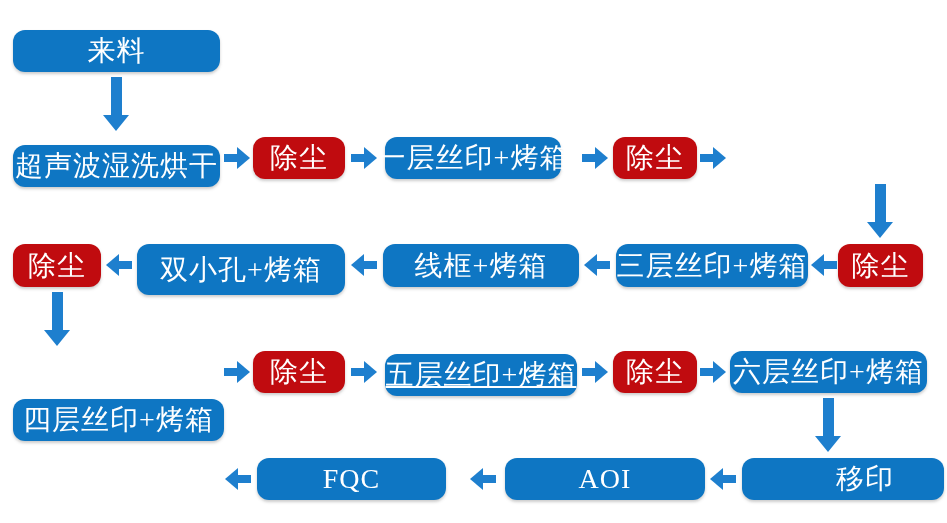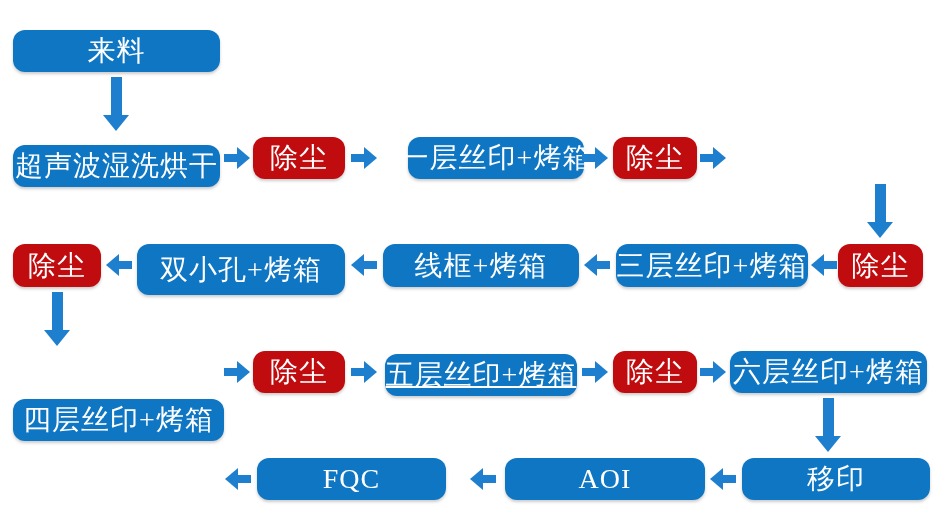--- a/index.html
+++ b/index.html
@@ -83,21 +83,21 @@
   <div class="box process" style="left:13px; top:137px; width:207px;margin-top:8px;">超声波湿洗烘干</div>
   <div class="ar" style="left:224px; top:147px;">
     <div class="stem"></div>
       <div class="head"></div>
   </div>
   <div class="box dedust" style="left:253px; top:137px; width:92px;">除尘</div>
   <div class="ar" style="left:351px; top:147px;">
     <div class="stem"></div>
       <div class="head"></div>
   </div>
-  <div class="box process" style="left:385px; top:137px; width:176px;margin-left:23px;">一层丝印+烤箱</div>
+  <div class="box process" style="left:385px; top:137px; width:176px;">一层丝印+烤箱</div>
   <div class="ar" style="left:582px; top:147px;">
     <div class="stem"></div>
       <div class="head"></div>
   </div>
   <div class="box dedust" style="left:613px; top:137px; width:84px;">除尘</div>
   <div class="ar" style="left:700px; top:147px;">
     <div class="stem"></div>
       <div class="head"></div>
   </div>
 
@@ -167,15 +167,15 @@
   <div class="box process" style="left:257px; top:458px; width:189px;">FQC</div>
   <div class="al" style="left:470px; top:468px;">
     <div class="head"></div>
       <div class="stem"></div>
   </div>
   <div class="box process" style="left:505px; top:458px; width:200px;">AOI</div>
   <div class="al" style="left:710px; top:468px;">
     <div class="head"></div>
       <div class="stem"></div>
   </div>
-  <div class="box process" style="left:742px; top:458px; width:188px;">移印</div>
+  <div class="box process" style="left:742px; top:458px; width:158px;padding-left:44px;">移印</div>
 
 </div>
 
 </body></html>

